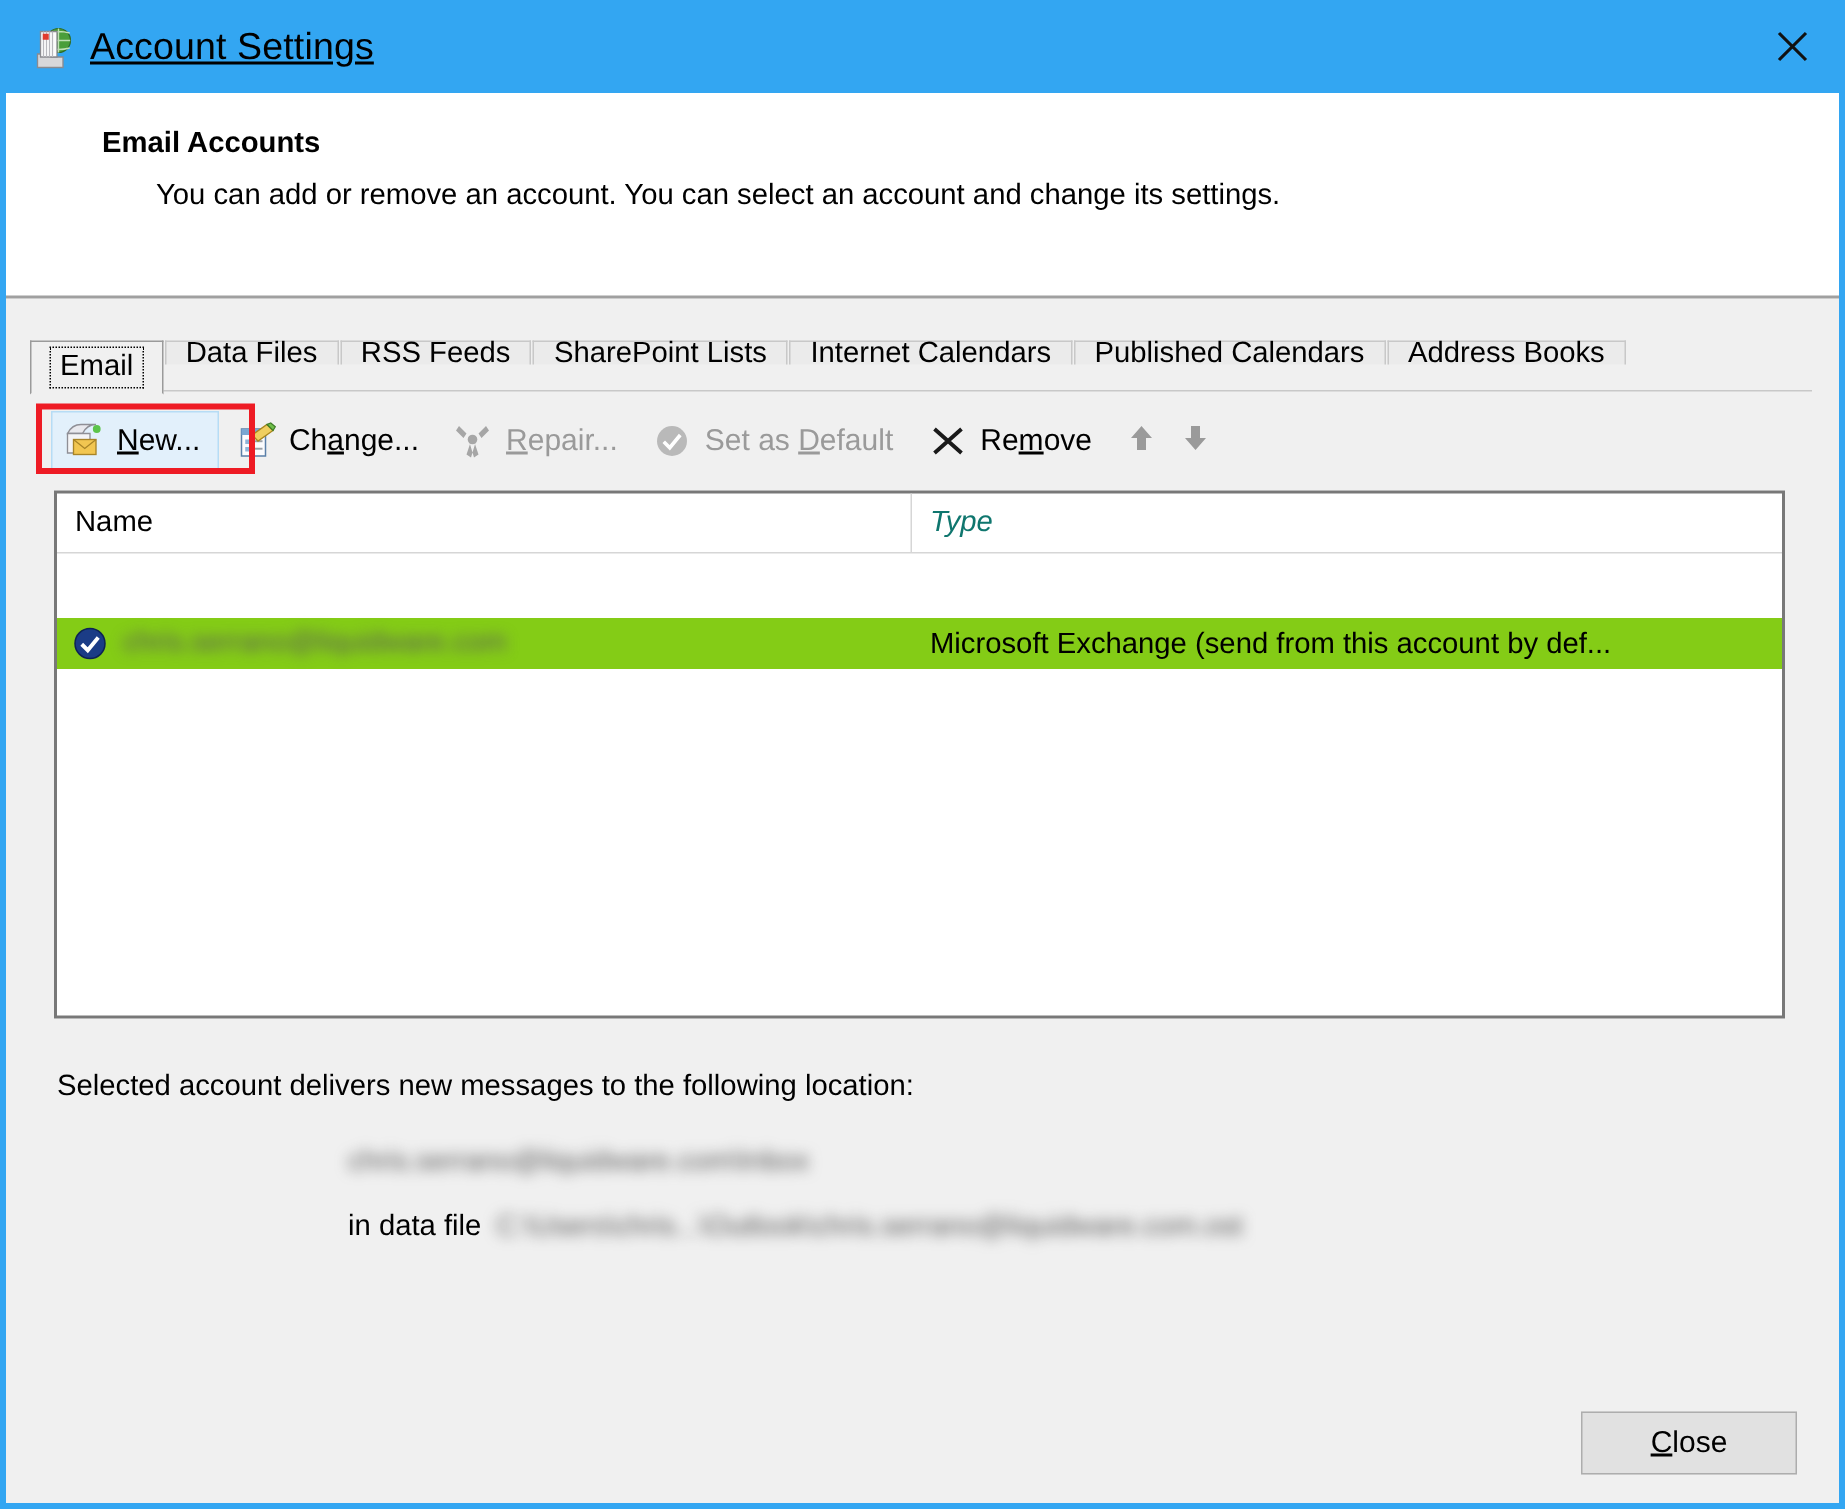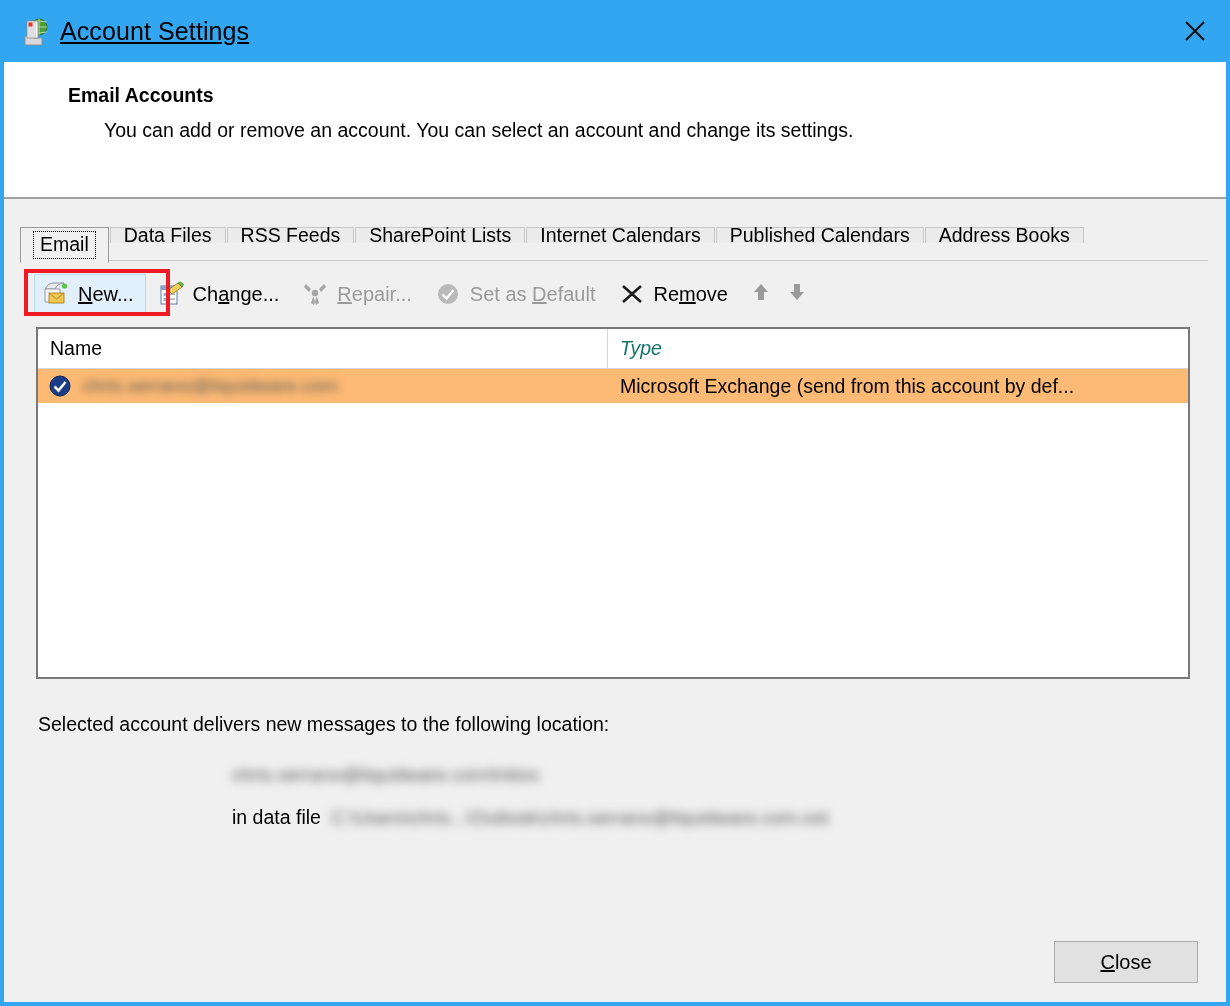--- a/index.html
+++ b/index.html
@@ -166,20 +166,21 @@
   }
 
   
   .listbox {
     margin: 10px 18px 0 14px;
     height: 352px;
     background: #ffffff;
     border: 2px solid #787878;
     display: flex;
     flex-direction: column;
+    gap: 24px;
   }
   .list-head {
     display: flex;
     height: 40px;
     border-bottom: 1px solid #d6d6d6;
     flex: 0 0 auto;
   }
   .col-name {
     width: 570px;
     flex: 0 0 auto;
@@ -195,22 +196,23 @@
     color: #0f766e;
     padding: 8px 0 0 12px;
     cursor: default;
     font-style: italic;
   }
   .list-body { flex: 1 1 auto; }
   .list-row {
     display: flex;
     align-items: center;
     height: 34px;
-    background: #fdba74;
-    cursor: default;
+    background: #84cc16;
+    cursor: default;
+    margin-top: 19px;
   }
   .row-name {
     width: 570px;
     flex: 0 0 auto;
     display: flex;
     align-items: center;
     padding-left: 10px;
   }
   .row-icon { width: 24px; height: 24px; margin-right: 10px; flex: 0 0 auto; }
   .row-type {

